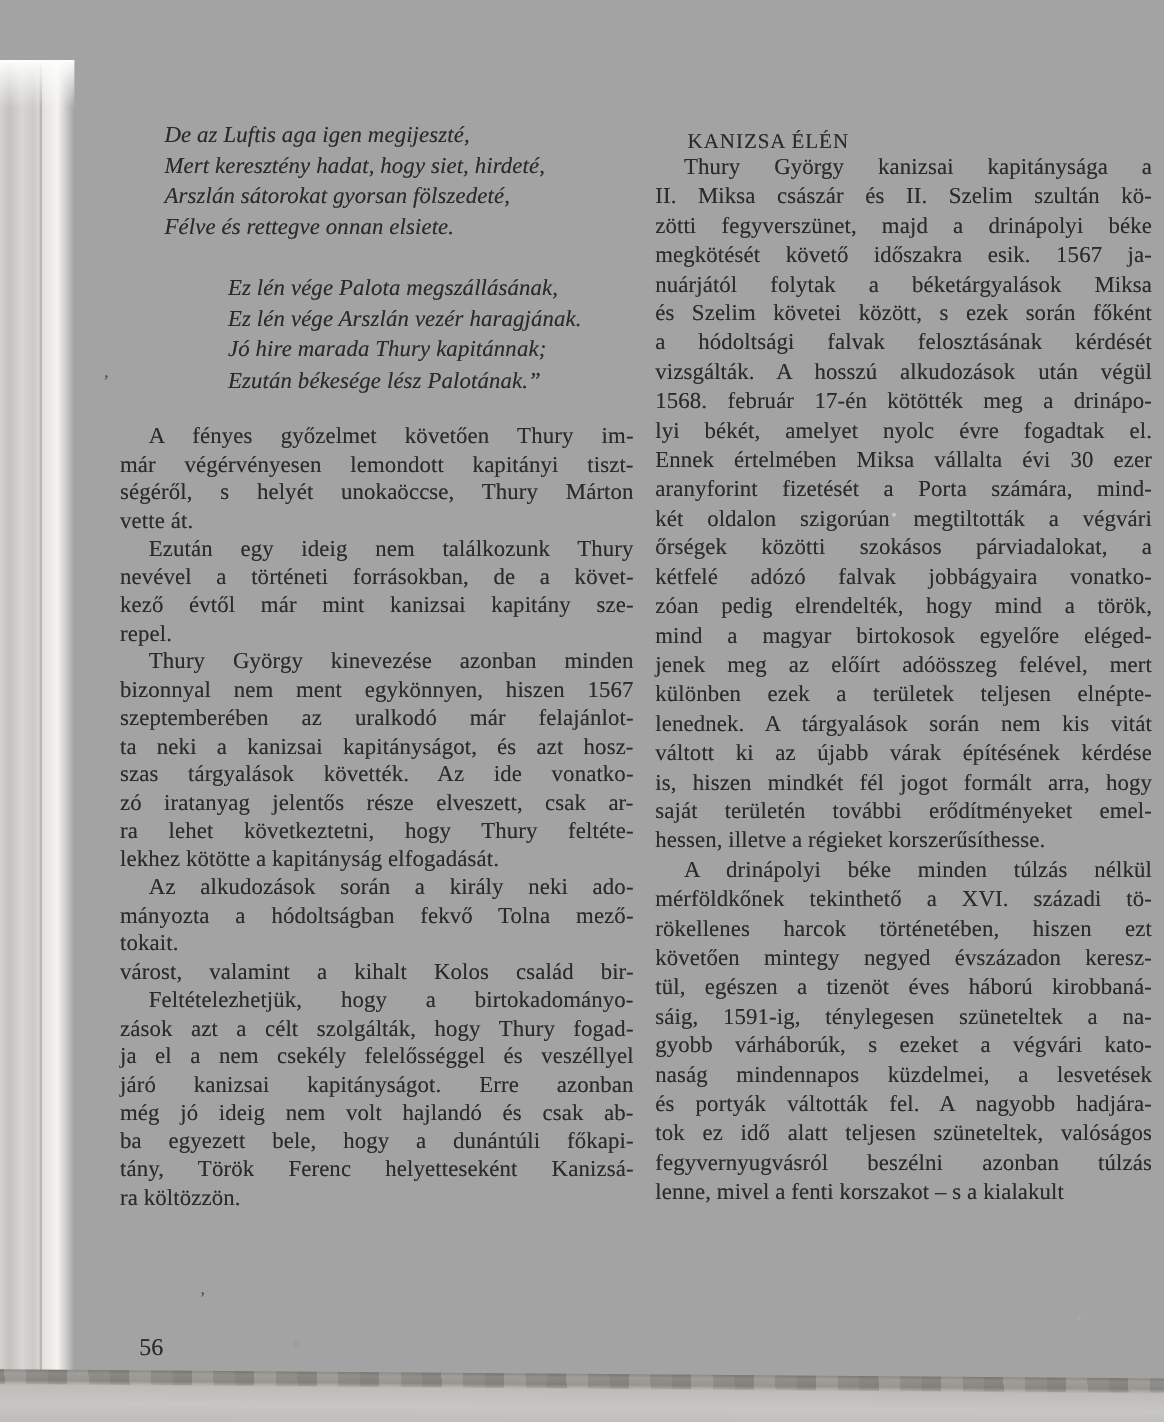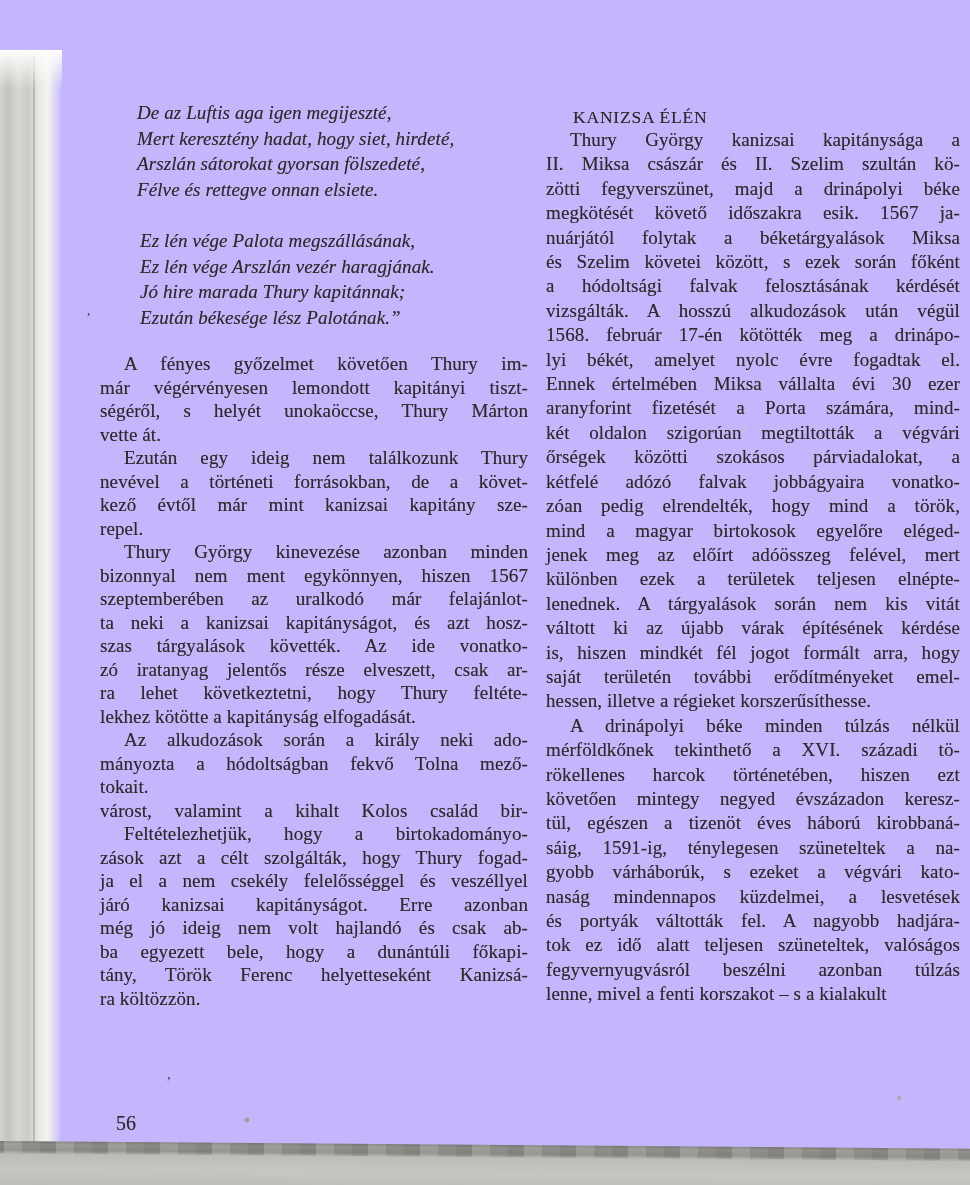--- a/index.html
+++ b/index.html
@@ -3,21 +3,21 @@
 <meta charset="utf-8">
 <style>
   html,body{margin:0;padding:0;}
   body{
     width:970px;height:1185px;
     background:#fdfdfb;
     overflow:hidden;
     position:relative;
     font-family:"Liberation Serif", serif;
   }
-  .scan-page{position:absolute;inset:0;background:#c4b5fd;}
+  .scan-page{position:absolute;inset:0;background:#a3a3a3;}
 
   
   .left-edge{
     position:absolute;left:0;top:50px;width:62px;height:1095px;
     background:linear-gradient(90deg,
       #d3d2ce 0px,#c3c2be 8px,#d7d6d2 18px,#cbcac6 28px,
       #e6e5e1 38px,#f4f3ef 48px,rgba(253,253,251,0) 62px);
   }
   .left-edge::before{
     content:"";position:absolute;left:33px;top:0;bottom:0;width:2px;
@@ -46,21 +46,21 @@
   
   .col{position:absolute;color:#2d2a28;}
   .col-left{left:100px;top:96px;width:428px;}
   .col-right{left:546px;top:100px;width:414px;}
 
   .poem{
     font-style:italic;font-size:19px;line-height:25.5px;
     margin-left:37px;letter-spacing:0.1px;
     text-shadow:0 0 0.5px rgba(30,28,26,0.45);
   }
-  .poem.stanza2{margin-left:40px;margin-top:26px;margin-bottom:22px;font-style:italic;}
+  .poem.stanza2{margin-left:90px;margin-top:26px;margin-bottom:22px;font-style:italic;}
   .poem.stanza1{margin-top:4px;}
 
   .prose{font-size:19px;text-shadow:0 0 0.5px rgba(30,28,26,0.45);}
   .prose .line{
     text-align:justify;text-align-last:justify;
     white-space:normal;letter-spacing:0.1px;
   }
   .prose .line.last{text-align-last:left;}
   .prose .line.indent{text-indent:24px;}
   .col-left .prose .line{line-height:23.5px;}

